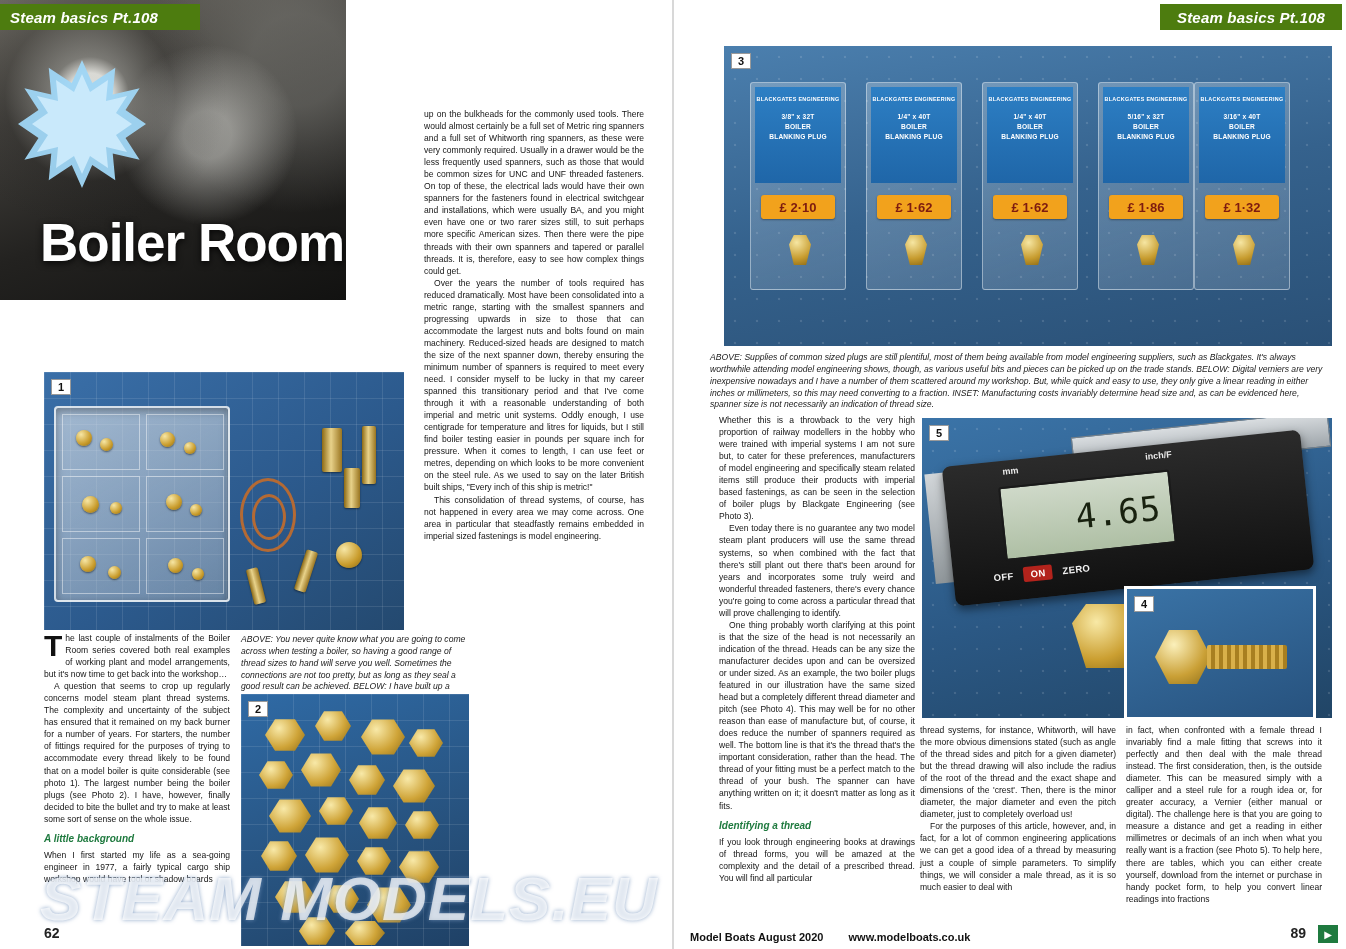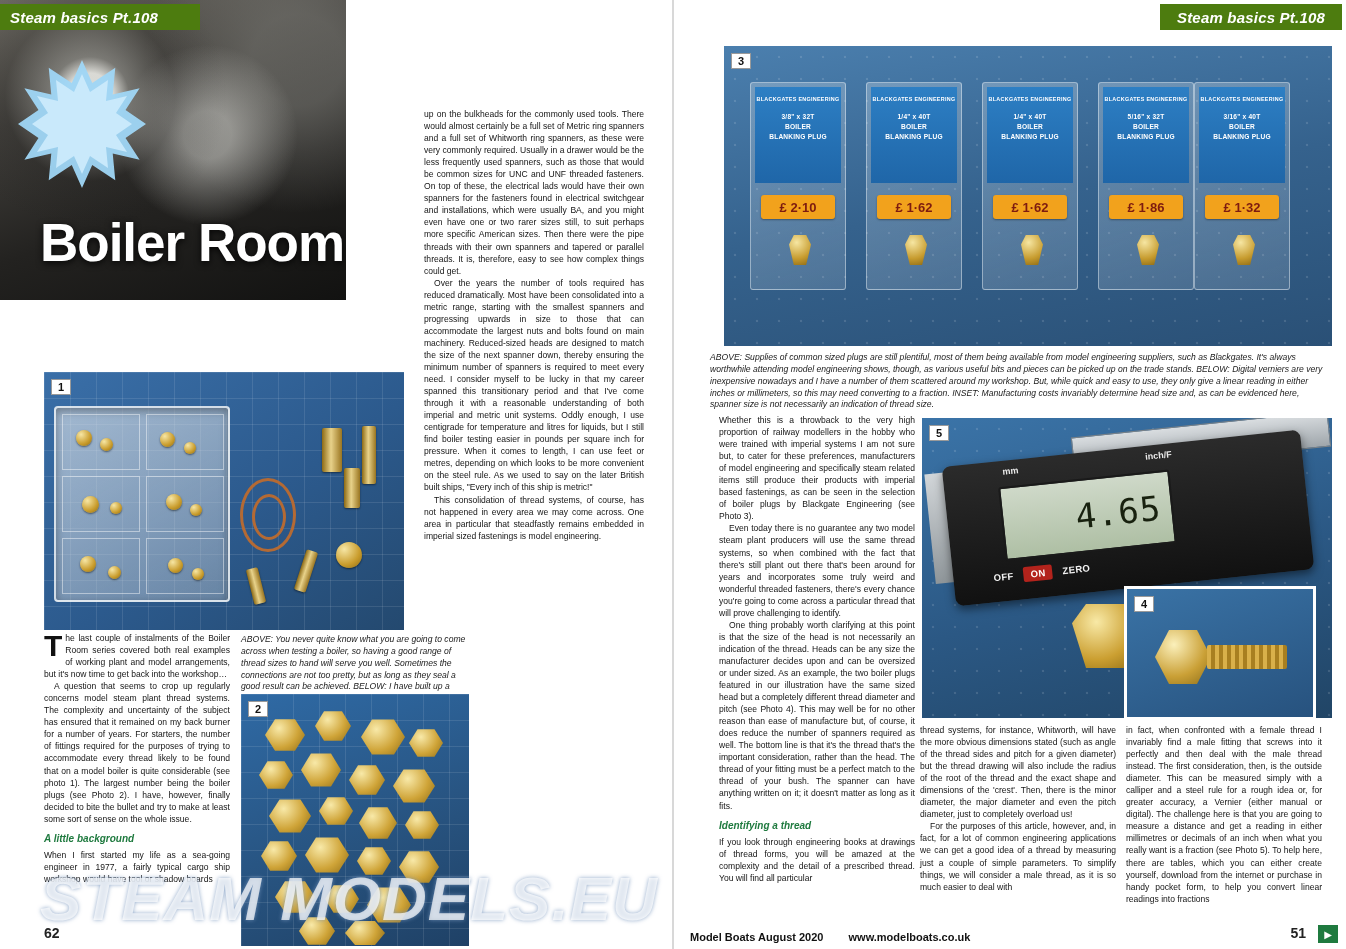--- a/index.html
+++ b/index.html
@@ -445,21 +445,21 @@
 
   <div class="col" style="left:920px; top:724px; width:196px;">
     <p class="first">thread systems, for instance, Whitworth, will have the more obvious dimensions stated (such as angle of the thread sides and pitch for a given diameter) but the thread drawing will also include the radius of the root of the thread and the exact shape and dimensions of the 'crest'. Then, there is the minor diameter, the major diameter and even the pitch diameter, just to completely overload us!</p>
     <p>For the purposes of this article, however, and, in fact, for a lot of common engineering applications we can get a good idea of a thread by measuring just a couple of simple parameters. To simplify things, we will consider a male thread, as it is so much easier to deal with</p>
   </div>
 
   <div class="col" style="left:1126px; top:724px; width:196px;">
     <p class="first">in fact, when confronted with a female thread I invariably find a male fitting that screws into it perfectly and then deal with the male thread instead. The first consideration, then, is the outside diameter. This can be measured simply with a calliper and a steel rule for a rough idea or, for greater accuracy, a Vernier (either manual or digital). The challenge here is that you are going to measure a distance and get a reading in either millimetres or decimals of an inch when what you really want is a fraction (see Photo 5). To help here, there are tables, which you can either create yourself, download from the internet or purchase in handy pocket form, to help you convert linear readings into fractions</p>
   </div>
 
-  <div class="folio folio-right">51</div>
+  <div class="folio folio-right">89</div>
 
   <div class="footer-center">
     <span>Model Boats August 2020</span>
     <span class="url">www.modelboats.co.uk</span>
   </div>
 
   <div class="nav-arrow">▶</div>
 
   <div class="watermark">
     <div class="wm-text">STEAM MODELS.EU</div>

